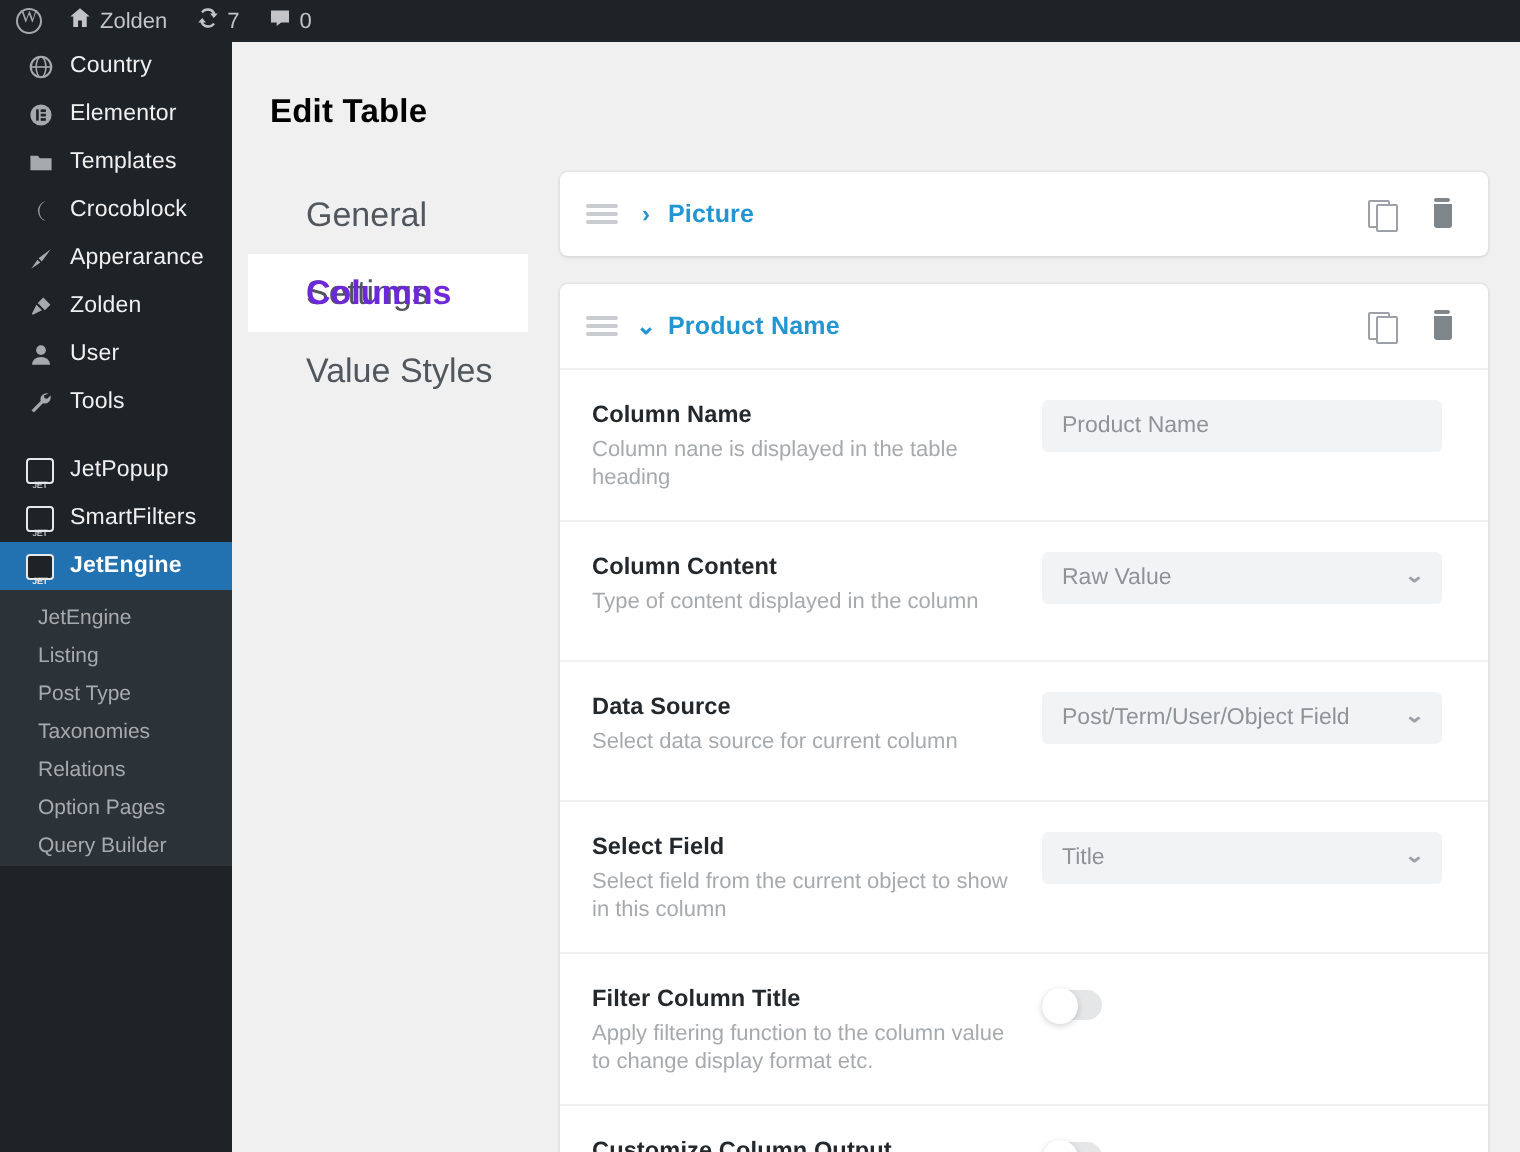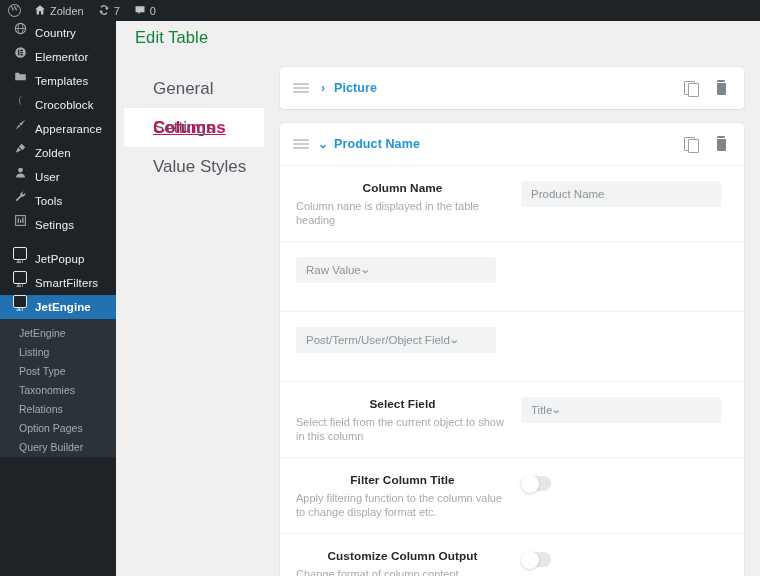--- a/index.html
+++ b/index.html
@@ -34,21 +34,21 @@
   }
   .ab-num { font-size: 11px; color: #c3c4c7; }
 
   
   .adminmenu {
     position: absolute; top: 21px; left: 0; width: 116px; height: 555px;
     background: #1d2327; color: #f0f0f1; z-index: 20;
     font-size: 11.5px;
   }
   .menu-item {
-    display: flex; gap: 8px;
+    display: flex; align-items: center; gap: 8px;
     height: 24px; padding: 0 0 0 13px; color: #f0f0f1;
     line-height: 24px;
   }
   .menu-item .mi-label { letter-spacing: .1px; }
   .menu-spacer { height: 10px; }
   .menu-item.jet .mi-icon {
     width: 13px; height: 13px; border: 1px solid #e7e8ea; border-radius: 2px;
     position: relative; background: #1d2327;
   }
   .menu-item.jet .mi-icon::after {
@@ -69,37 +69,37 @@
     color: #a7aaad;
   }
   .mi-icon svg { display: block; }
 
   
   .content {
     position: absolute; top: 21px; left: 124px;
     width: 636px; height: 555px; background: #f0f0f1;
   }
   .page-title {
-    font-size: 16.5px; color: #15803d; font-weight: normal;
-    padding: 7px 0 0 11px; letter-spacing: .1px;
+    font-size: 16.5px; color: #000000; font-weight: bold;
+    padding: 26px 0 0 11px; letter-spacing: .1px;
   }
 
   .panel-wrap { display: flex; margin-top: 14px; height: 520px; }
 
   
   .tabs {
     width: 140px; flex: 0 0 140px; background: #f0f0f1;
     padding-top: 8px;
   }
   .tab {
     height: 39px; line-height: 39px; padding-left: 29px;
     font-size: 17px; color: #50575e;
   }
   .tab.active {
-    background: #ffffff; color: #be185d; font-weight: bold; text-decoration: underline;
+    background: #ffffff; color: #6d28d9; font-weight: bold;
   }
 
   
   .cards { flex: 1; padding: 6px 16px 0 16px; }
 
   .card {
     background: #fff; border-radius: 4px;
     box-shadow: 0 1px 2px rgba(0,0,0,.06), 0 0 0 1px rgba(0,0,0,.03);
     margin-bottom: 14px;
   }
@@ -145,33 +145,33 @@
   }
 
   
   .row {
     display: flex; align-items: flex-start;
     padding: 14px 14px 14px 16px; border-top: 1px solid #f0f1f2;
     min-height: 70px;
   }
   .row:first-child { border-top: none; }
   .row-label { width: 225px; flex: 0 0 225px; padding-right: 12px; padding-top: 1px; }
-  .row-title { font-size: 11.8px; color: #23282d; font-weight: bold; letter-spacing: .05px; text-align: center; }
+  .row-title { font-size: 11.8px; color: #23282d; font-weight: bold; letter-spacing: .05px; }
   .row-desc { font-size: 11px; color: #a7aaad; line-height: 14px; margin-top: 4px; }
   .row-control { flex: 1; display: flex; align-items: flex-start; padding-top: 1px; }
 
   .field {
     width: 200px; height: 26px; background: #f2f3f4;
     border: none; border-radius: 3px;
     font-size: 11.5px; color: #8e9396;
     padding: 0 10px; line-height: 26px;
     font-family: "Liberation Sans", sans-serif;
     display: flex; align-items: center;
   }
-  .field.select { }
+  .field.select { justify-content: space-between; }
   .sel-chev {
     color: #9ba1a6; font-size: 10px; font-weight: bold; line-height: 1;
     transform: scaleX(1.25);
   }
 
   .toggle {
     width: 30px; height: 15px; border-radius: 8px; background: #e4e6e8;
     position: relative; cursor: pointer; margin-top: 3px;
   }
   .toggle .knob {
@@ -290,31 +290,20 @@
 
     <div class="menu-item">
       <span class="mi-icon">
         <svg width="13" height="13" viewBox="0 0 16 16">
             <path d="M12.6 2.2a3.8 3.8 0 0 0-4.8 4.6L2.2 12.4l1.4 1.4 5.6-5.6a3.8 3.8 0 0 0 4.6-4.8l-2 2-1.6-.4-.4-1.6z" fill="#a7aaad"></path>
           </svg>
       </span>
       <span class="mi-label">Tools</span>
     </div>
 
-    <div class="menu-item">
-      <span class="mi-icon">
-        <svg width="13" height="13" viewBox="0 0 16 16">
-            <rect x="2" y="2" width="12" height="12" fill="none" stroke="#a7aaad" stroke-width="1.3"></rect>
-            <rect x="4.6" y="5" width="1.5" height="6" fill="#a7aaad"></rect>
-            <rect x="7.4" y="7" width="1.5" height="4" fill="#a7aaad"></rect>
-            <rect x="10.2" y="4" width="1.5" height="7" fill="#a7aaad"></rect>
-          </svg>
-      </span>
-      <span class="mi-label">Setings</span>
-    </div>
 
     <div class="menu-spacer"></div>
 
     <div class="menu-item jet">
       <span class="mi-icon"></span>
       <span class="mi-label">JetPopup</span>
     </div>
 
     <div class="menu-item jet">
       <span class="mi-icon"></span>
@@ -385,29 +374,37 @@
             <div class="row-label">
               <div class="row-title">Column Name</div>
               <div class="row-desc">Column nane is displayed in the table heading</div>
             </div>
             <div class="row-control">
               <div class="field">Product Name</div>
             </div>
           </div>
 
           <div class="row">
+            <div class="row-label">
+              <div class="row-title">Column Content</div>
+              <div class="row-desc">Type of content displayed in the column</div>
+            </div>
             <div class="row-control">
               <div class="field select">
                 <span>Raw Value</span>
                 <span class="sel-chev">⌄</span>
               </div>
             </div>
           </div>
 
           <div class="row">
+            <div class="row-label">
+              <div class="row-title">Data Source</div>
+              <div class="row-desc">Select data source for current column</div>
+            </div>
             <div class="row-control">
               <div class="field select">
                 <span>Post/Term/User/Object Field</span>
                 <span class="sel-chev">⌄</span>
               </div>
             </div>
           </div>
 
           <div class="row">
             <div class="row-label">

